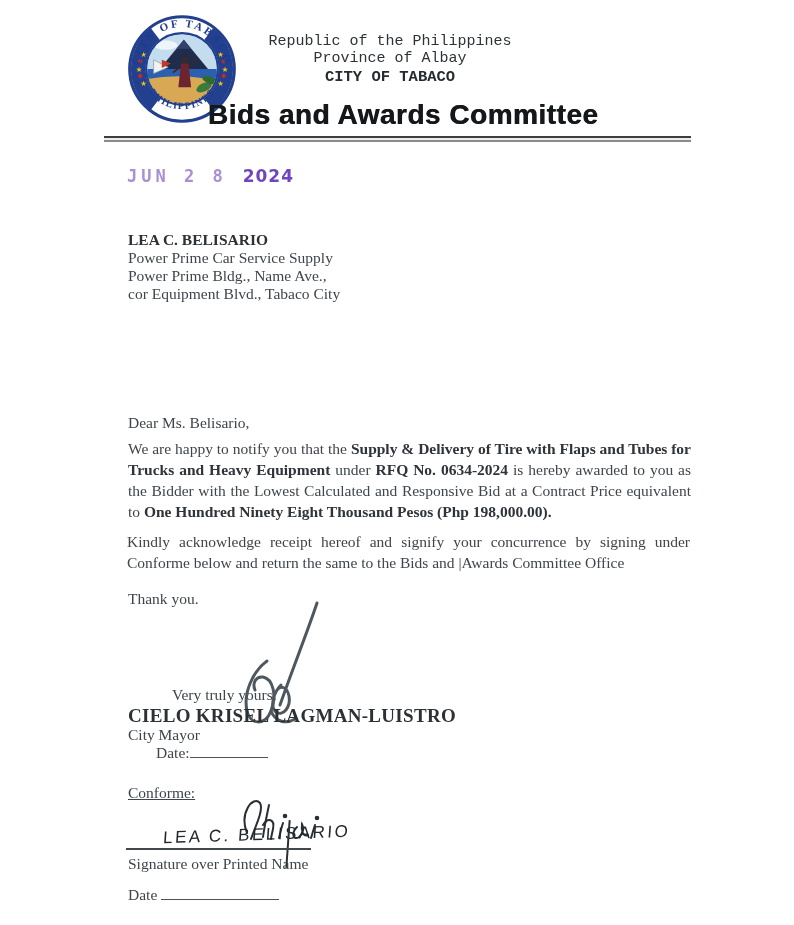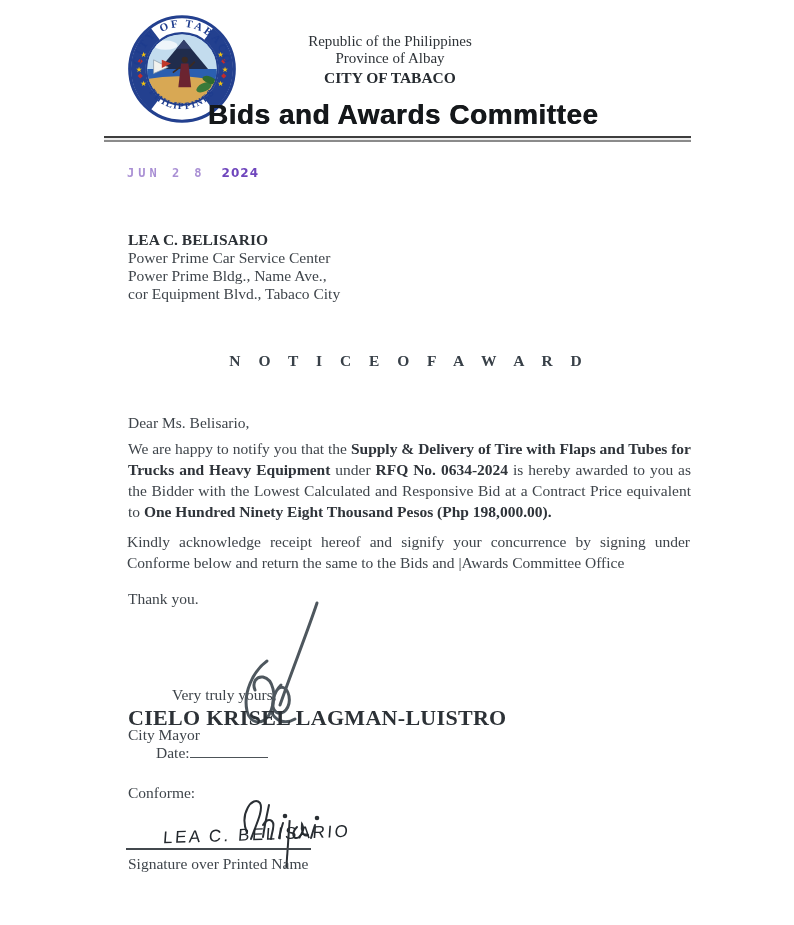--- a/index.html
+++ b/index.html
@@ -6,58 +6,58 @@
   html,body { background:#ffffff; }
   .page {
     position:relative; width:794px; height:925px; background:#ffffff;
     font-family:"Liberation Serif","DejaVu Serif",serif;
     color:#3f454b; overflow:hidden;
   }
   .abs { position:absolute; }
 
   
   .seal { left:126px; top:14px; width:112px; height:110px; }
-  .lh-text { left:240px; top:33px; width:300px; text-align:center; line-height:17px; font-size:15px; color:#2e3338; }
+  .lh-text { left:240px; top:33px; width:300px; text-align:center; line-height:17px; font-size:15px; color:#2e3338;font-family:Liberation Mono, monospace; }
   .lh-city { font-weight:bold; font-size:15.5px; color:#262b30; margin-top:2px; }
   .committee {
     left:103px; top:99px; width:600px; text-align:center;
     font-family:Liberation Sans, sans-serif; font-weight:bold; font-size:28px;
     color:#15181b; letter-spacing:0.5px; text-shadow:0.6px 0 0 #15181b;
   }
   .rule {
     left:104px; top:136px; width:587px; height:6px;
     background:linear-gradient(#3e3e3e 0 2px, #ececec 2px 4px, #8b8b8b 4px 6px);
   }
 
   
-  .stamp { left:127px; top:166px; font-family:"DejaVu Sans Mono",monospace; font-size:12px; white-space:nowrap; }
+  .stamp { left:127px; top:166px; font-family:"DejaVu Sans Mono",monospace; font-size:17px; white-space:nowrap; }
   .stamp-md { letter-spacing:4px; font-weight:bold; }
   .stamp-yr { margin-left:16px; font-family:"DejaVu Sans",sans-serif; font-weight:bold; letter-spacing:1px; }
 
   
   .txt { font-size:15.5px; line-height:21px; }
   .recipient { left:128px; top:231px; width:562px; line-height:18px; font-size:15.5px; }
   .recipient-name { font-weight:bold; color:#2c3136; }
   .doc-title { left:128px; top:352px; width:562px; text-align:center; font-weight:bold; font-size:15.5px; letter-spacing:7px; color:#384048; }
   .salutation { left:128px; top:400px;margin-top:12px; }
   .p1 { left:128px; top:438px; width:563px; text-align:justify; }
   .p2 { left:127px; top:531px; width:563px; text-align:justify; }
   .thanks { left:128px; top:588px; }
   b { color:#2f343a; }
 
   
   .valediction { left:128px; top:684px;margin-left:44px; }
   .mayor-sig { left:225px; top:593px; width:115px; height:135px; }
-  .signer-name { left:128px; top:705px; font-weight:bold; font-size:22px; color:#2c3136; letter-spacing:0.3px; }
+  .signer-name { left:128px; top:705px; font-weight:bold; font-size:19px; color:#2c3136; letter-spacing:0.3px; }
   .signer-title { left:128px; top:724px; }
   .signer-date { left:128px; top:742px;margin-left:28px; }
   .uline { display:inline-block; border-bottom:1.5px solid #4d5358; height:0.85em; }
 
   
-  .conforme-label { left:128px; top:782px; }
+  .conforme-label { left:128px; top:782px;text-decoration:underline; }
   .scribble { left:195px; top:789px; width:170px; height:62px; }
   .hand-name {
     left:163px; top:825px; font-family:"Liberation Sans","DejaVu Sans",sans-serif;
     font-size:17px; letter-spacing:2.5px; color:#23282d; white-space:nowrap;
     transform:rotate(-2deg) skewX(-6deg);
   }
   .hand-cross { left:287px; top:820px; width:2px; height:48px; background:#2a2f34; transform:rotate(4deg); }
   .conf-line { left:126px; top:826px; width:185px; height:24px; border-bottom:2px solid #43484d; }
   .sig-caption { left:128px; top:853px; }
   .bottom-date { left:128px; top:884px; }
@@ -123,26 +123,25 @@
   </div>
   <div class="abs committee">Bids and Awards Committee</div>
   <div class="abs rule"></div>
 
   <div class="abs stamp">
     <span class="stamp-md" style="color:#a98fd4">JUN 2 8</span><span class="stamp-yr" style="color:#6f46bd">2024</span>
   </div>
 
   <div class="abs recipient">
     <div class="recipient-name">LEA C. BELISARIO</div>
-    <div>Power Prime Car Service Center</div>
+    <div>Power Prime Car Service Supply</div>
     <div>Power Prime Bldg., Name Ave.,</div>
     <div>cor Equipment Blvd., Tabaco City</div>
   </div>
 
-  <div class="abs doc-title">N O T I C E   O F   A W A R D</div>
 
   <div class="abs txt salutation">Dear Ms. Belisario,</div>
 
   <p class="abs txt p1"><span>We are happy to notify you that the </span><b>Supply &amp; Delivery of Tire with Flaps and Tubes for Trucks and Heavy Equipment</b><span> under </span><b>RFQ No. 0634-2024</b><span> is hereby awarded to you as the Bidder with the Lowest Calculated and Responsive Bid at a Contract Price equivalent to </span><b>One Hundred Ninety Eight Thousand Pesos (Php 198,000.00).</b></p>
 
   <p class="abs txt p2">Kindly acknowledge receipt hereof and signify your concurrence by signing under Conforme below and return the same to the Bids and |Awards Committee Office</p>
 
   <div class="abs txt thanks">Thank you.</div>
 
   <div class="abs txt valediction">Very truly yours,</div>
@@ -171,14 +170,17 @@
     <path d="M 102 38 C 96 44 98 52 104 48 C 108 45 109 38 107 35 C 106 42 108 48 113 46"></path>
     <path d="M 120 36 C 118 42 117 46 116 49"></path>
     <circle cx="122" cy="29" r="1.3" fill="#2a2f34"></circle>
   </svg>
 
   <div class="abs hand-name">LEA C. BELISARIO</div>
   <div class="abs hand-cross"></div>
   <div class="abs conf-line"></div>
   <div class="abs txt sig-caption">Signature over Printed Name</div>
 
+  <div class="abs txt bottom-date">
+    <span>Date</span>&nbsp;<span class="uline" style="width:118px"></span>
+  </div>
 
 </div>
 
 </body></html>

